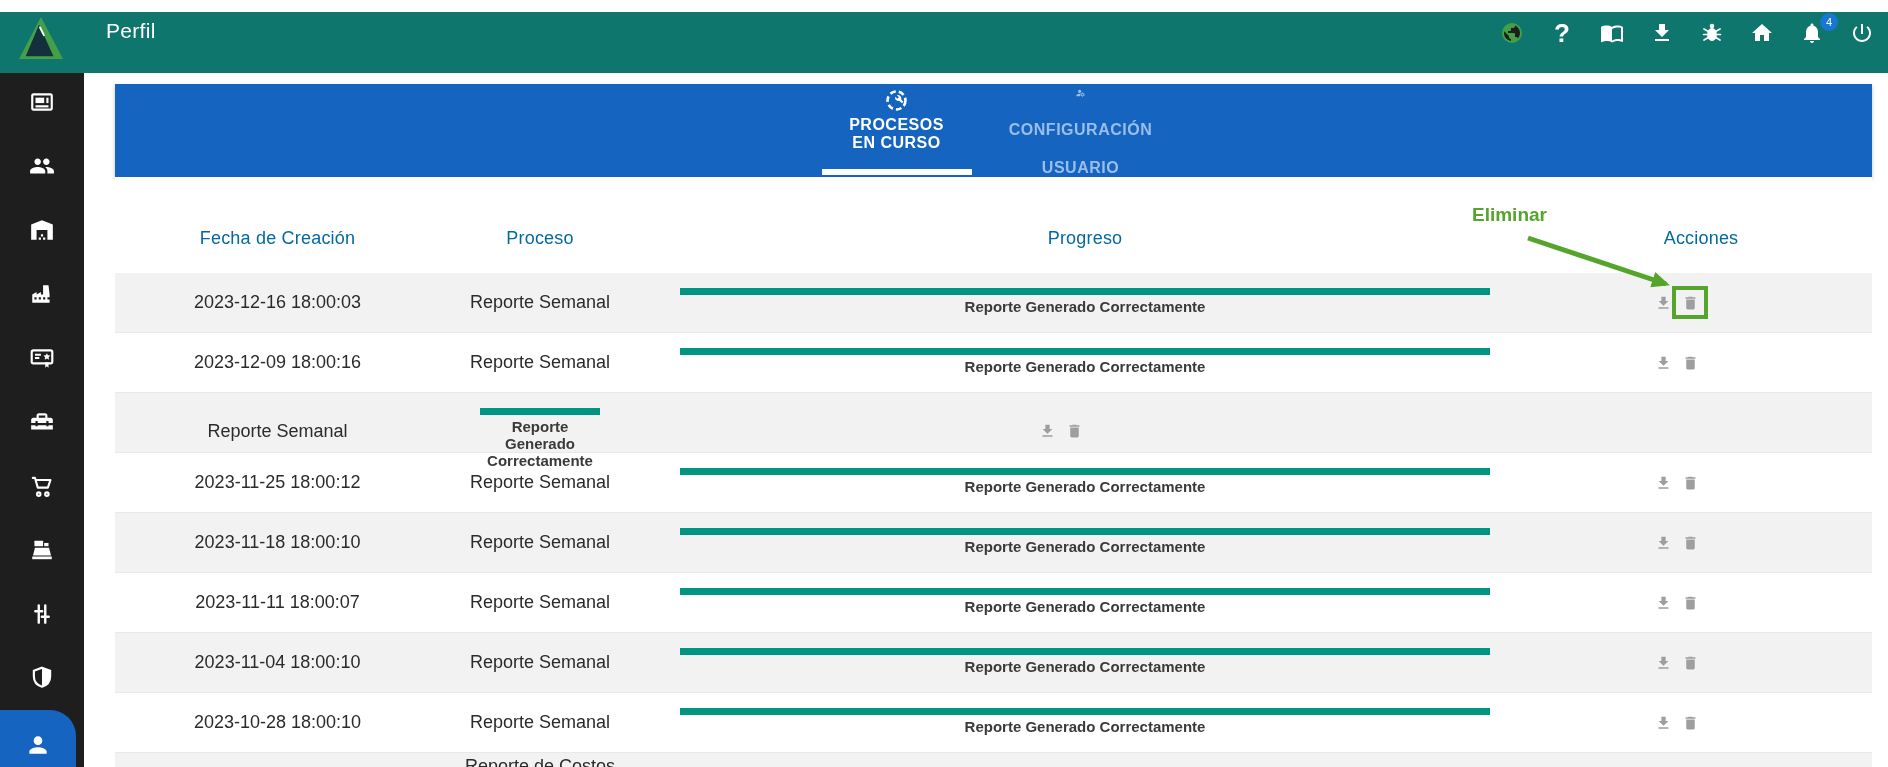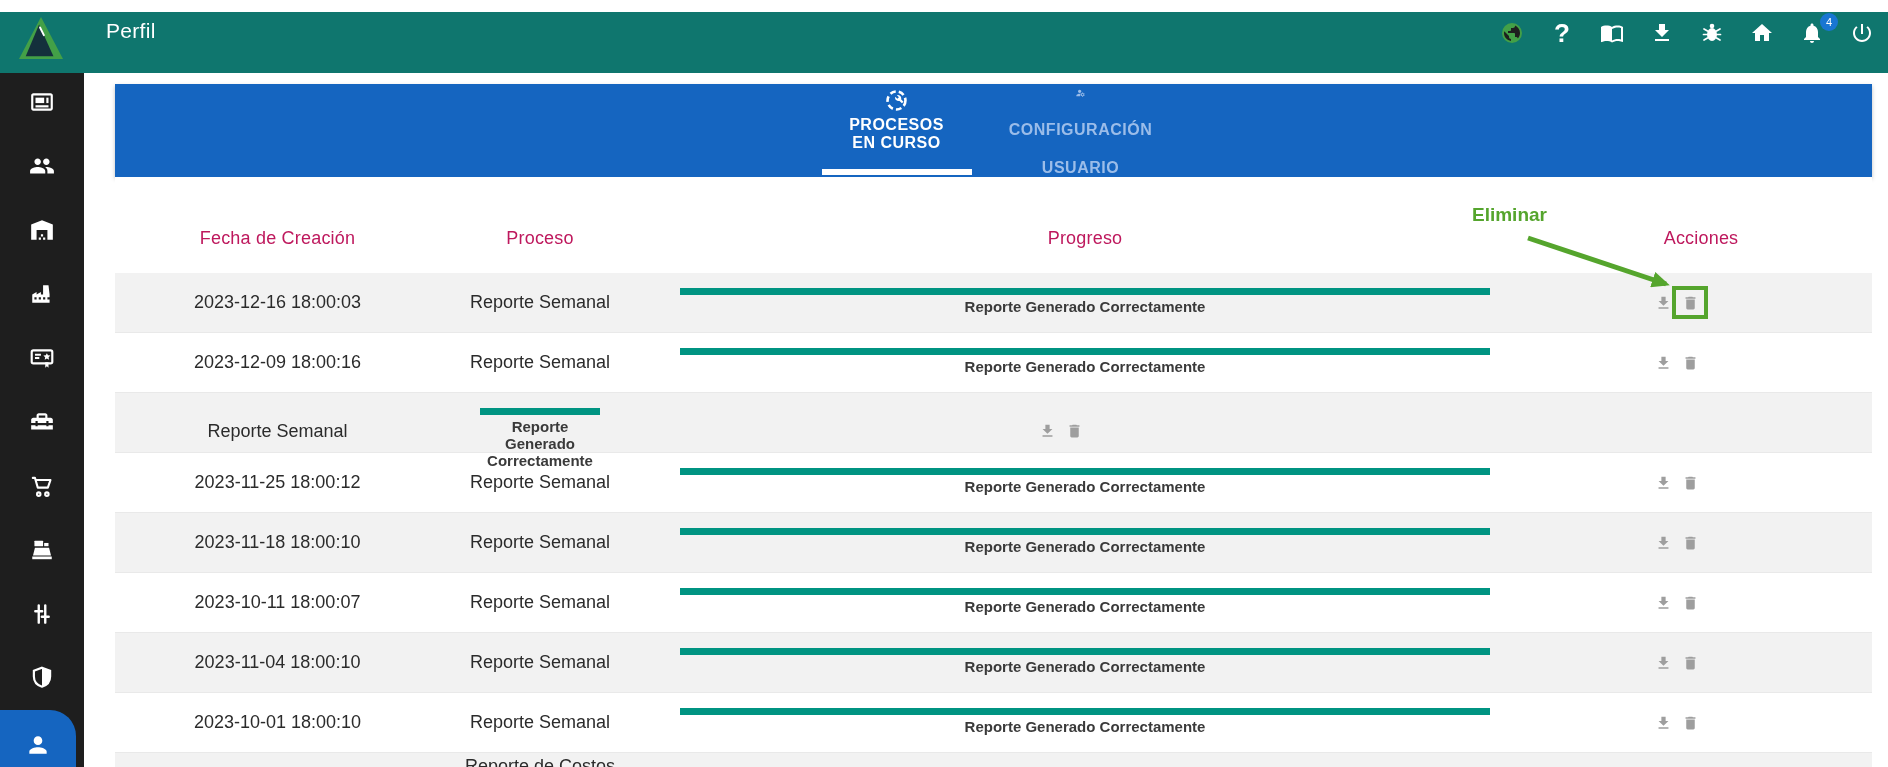--- a/index.html
+++ b/index.html
@@ -34,21 +34,21 @@
   .tab-procesos{width:150px;}
   .tab-config{width:170px;gap:20px;}
   .tab svg{width:25px;height:25px;margin-bottom:3px;}
   .tab-line{font-size:16px;font-weight:600;letter-spacing:.5px;line-height:18px;text-align:center;}
   .tab.active .tab-line{color:#ffffff;}
   .tab.inactive .tab-line{color:#9bbde9;}
   .tab-indicator{position:absolute;left:0;bottom:2px;width:150px;height:6px;background:#fff;}
 
   
   .thead{display:grid;grid-template-columns:325px 200px 890px 342px;height:96px;align-items:end;background:#fff;}
-  .th{font-size:18px;color:#be185d;text-align:center;padding-bottom:24px;letter-spacing:.2px;}
+  .th{font-size:18px;color:#0369a1;text-align:center;padding-bottom:24px;letter-spacing:.2px;}
   .rows .row{display:grid;grid-template-columns:325px 200px 890px 342px;height:60px;border-bottom:1px solid #e9e9e9;background:#fff;box-sizing:border-box;}
   .rows .row.alt{background:#f2f2f2;}
   .cell{display:flex;align-items:center;justify-content:center;font-size:18px;color:#2b2b2b;}
   .progress-cell{display:block;padding:15px 40px 0 40px;}
   .pbar{height:7px;background:#009482;width:100%;}
   .pstatus{margin-top:3px;text-align:center;font-size:15px;color:#3a3a3a;font-weight:bold;}
   .actions-cell{display:flex;align-items:center;justify-content:center;gap:10px;padding-right:48px;}
   .act{width:17px;height:18px;position:relative;cursor:pointer;}
   .act svg{width:17px;height:18px;display:block;fill:#9e9e9e;}
   .act.highlight::before{content:"";position:absolute;left:-10px;right:-9px;top:-8px;bottom:-7px;border:4px solid #55a52d;}
@@ -327,21 +327,21 @@
       </span>
       <span class="act">
         <svg viewBox="0 0 24 24">
                   <path d="M6 19c0 1.1.9 2 2 2h8c1.1 0 2-.9 2-2V7H6v12zM19 4h-3.5l-1-1h-5l-1 1H5v2h14V4z"></path>
                 </svg>
       </span>
     </div>
   </div>
 
   <div class="row">
-    <div class="cell">2023-10-11 18:00:07</div>
+    <div class="cell">2023-11-11 18:00:07</div>
     <div class="cell">Reporte Semanal</div>
     <div class="progress-cell">
       <div class="pbar"></div>
       <div class="pstatus">Reporte Generado Correctamente</div>
     </div>
     <div class="actions-cell">
       <span class="act">
         <svg viewBox="0 0 24 24">
                   <path d="M19 9h-4V3H9v6H5l7 7 7-7zM5 18v2h14v-2H5z"></path>
                 </svg>
@@ -369,21 +369,21 @@
       </span>
       <span class="act">
         <svg viewBox="0 0 24 24">
                   <path d="M6 19c0 1.1.9 2 2 2h8c1.1 0 2-.9 2-2V7H6v12zM19 4h-3.5l-1-1h-5l-1 1H5v2h14V4z"></path>
                 </svg>
       </span>
     </div>
   </div>
 
   <div class="row">
-    <div class="cell">2023-10-01 18:00:10</div>
+    <div class="cell">2023-10-28 18:00:10</div>
     <div class="cell">Reporte Semanal</div>
     <div class="progress-cell">
       <div class="pbar"></div>
       <div class="pstatus">Reporte Generado Correctamente</div>
     </div>
     <div class="actions-cell">
       <span class="act">
         <svg viewBox="0 0 24 24">
                   <path d="M19 9h-4V3H9v6H5l7 7 7-7zM5 18v2h14v-2H5z"></path>
                 </svg>

